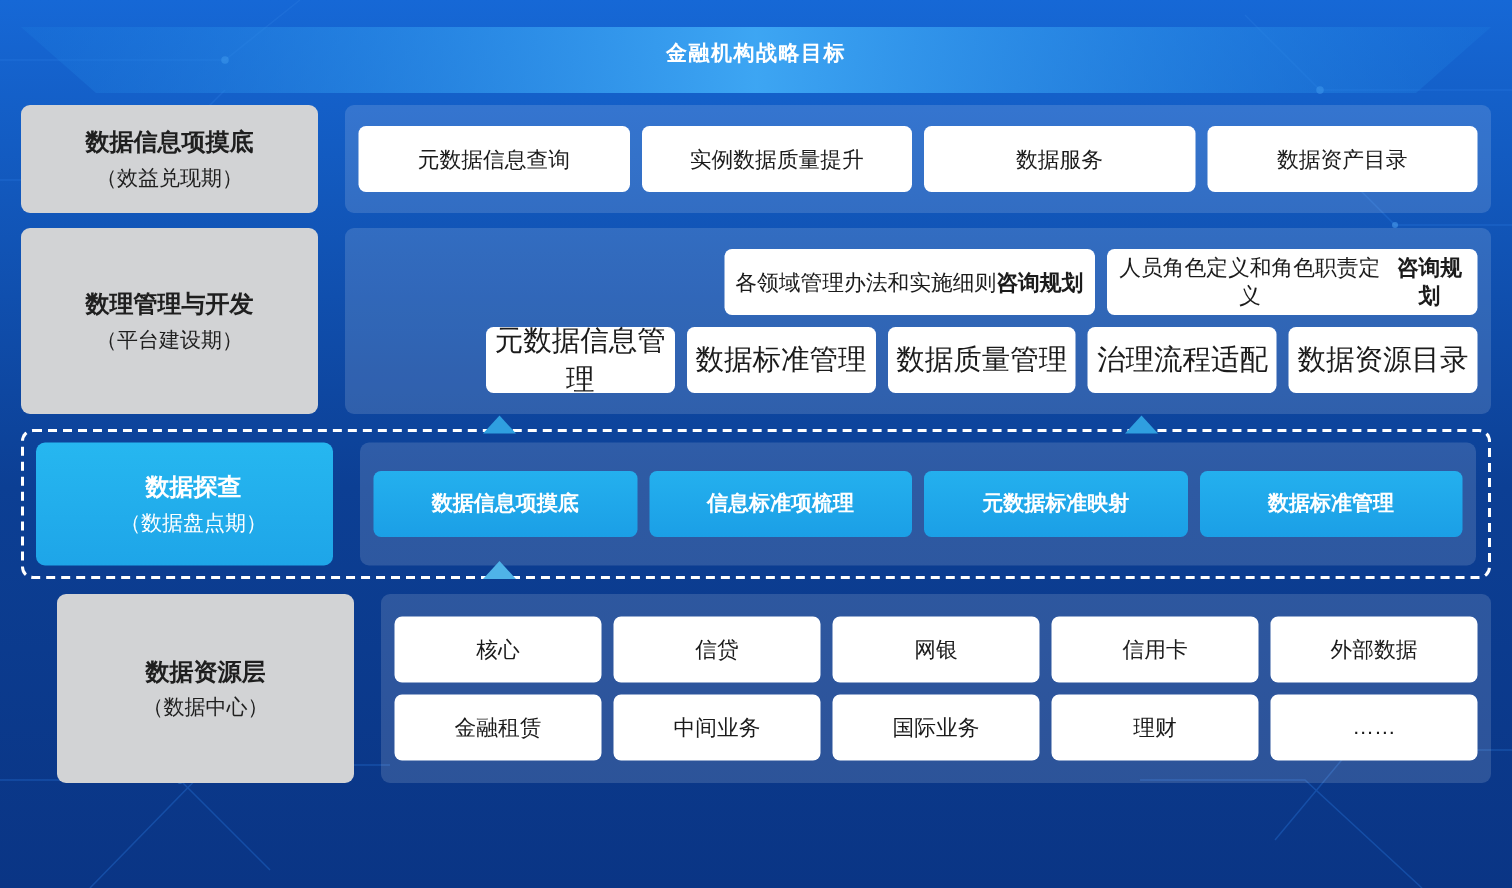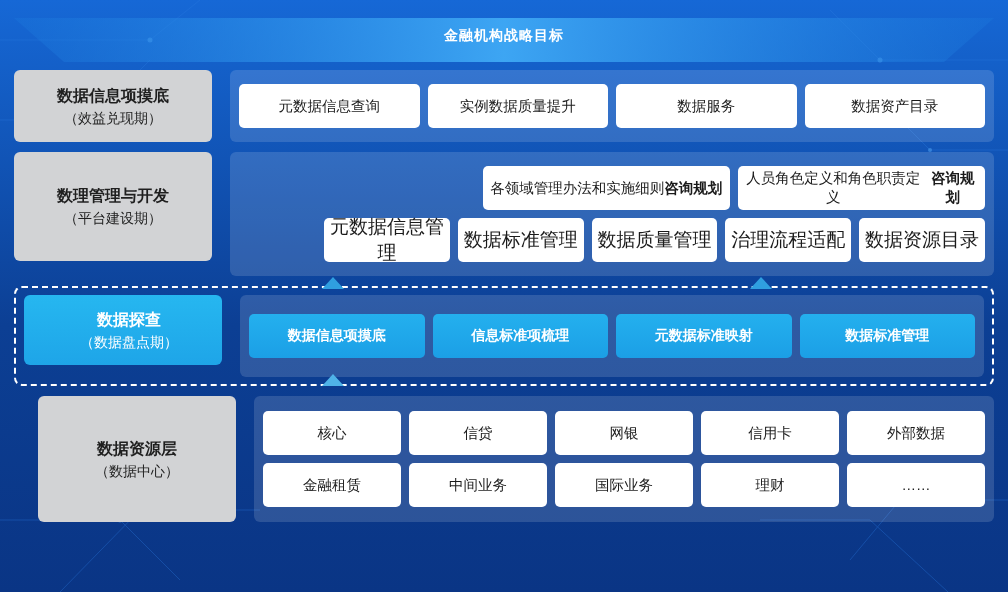--- a/index.html
+++ b/index.html
@@ -95,35 +95,35 @@
     padding: 0 4px;
   }
   .cell.small { font-size: 19px; }
   .cell b { font-weight: bold; }
 
   
   .row-ops .row-label { height: 72px; }
   .row-ops .row-body { min-height: 72px; justify-content: center; }
 
   
-  .row-mgmt .row-label { height: 109px; }
+  .row-mgmt .row-label { height: 124px; }
   .row-mgmt .row-body { min-height: 124px; justify-content: center; align-items: flex-end; }
 
   
   .row-explore-wrap {
     border: 2px dashed #ffffff;
     border-radius: 8px;
     padding: 7px 8px;
     margin-bottom: 10px;
   }
   .row-explore { margin-bottom: 0; }
   .row-explore .row-label {
     background: linear-gradient(180deg, #26b7f0 0%, #1ea5e8 100%);
     color: #ffffff;
-    height: 70px;
+    height: 82px;
     padding-left: 12px;
   }
   .row-explore .row-body { min-height: 82px; justify-content: center; }
   .cell.blue {
     background: linear-gradient(180deg, #24b0ee 0%, #1b9fe6 100%);
     color: #ffffff;
     font-weight: bold;
     font-size: 14px;
   }
 

